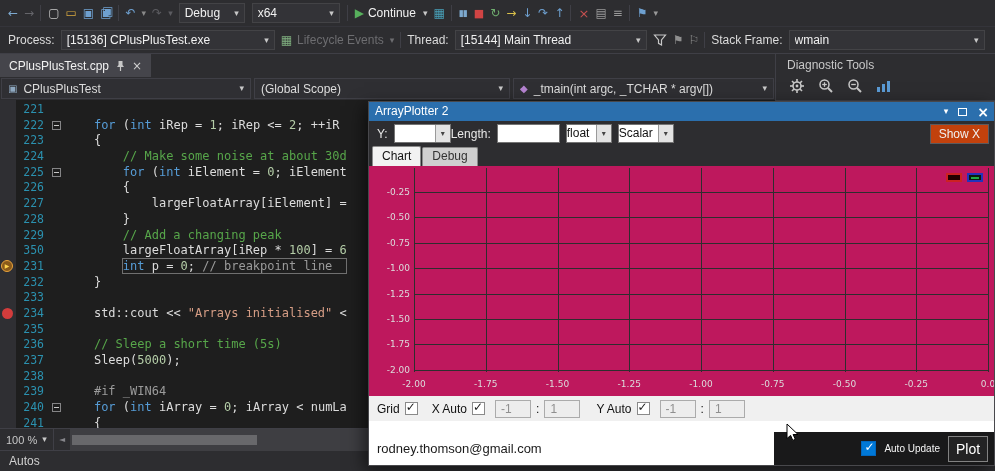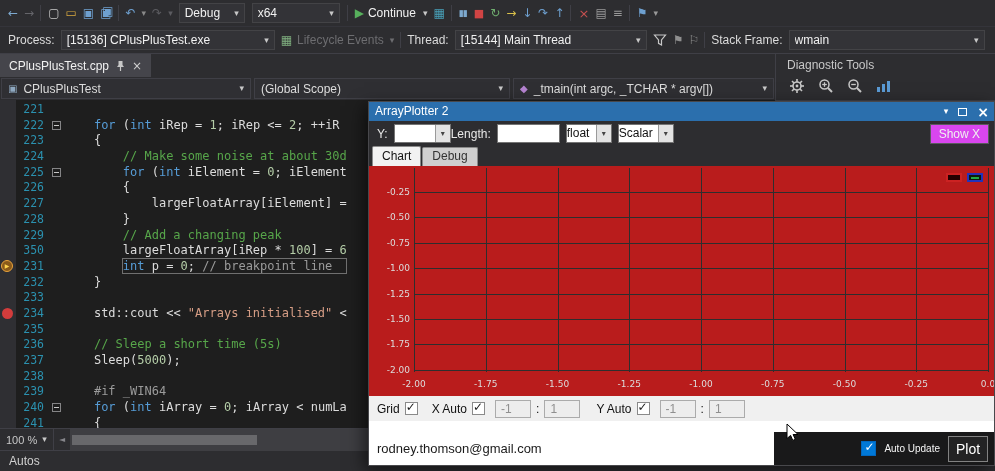--- a/index.html
+++ b/index.html
@@ -83,26 +83,26 @@
   .maxbox{width:9px;height:8px;border:1px solid #fff}
   .closex{font-size:14px;font-weight:bold}
   .pl-toolbar{position:absolute;left:0;top:19px;right:0;height:25px;background:#2d2d30;
               display:flex;align-items:center;color:#e8e8e8}
   .pl-lab{flex:none}
   .win-combo{height:19px;background:#fff;border:1px solid #747474;display:flex;align-items:stretch;color:#111;flex:none}
   .win-combo .txt{flex:1;padding-left:0;line-height:17px;overflow:hidden}
   .win-combo .btn{width:15px;background:#e3e3e3;border-left:1px solid #9a9a9a;display:flex;align-items:center;
                   justify-content:center;color:#444;font-size:8px;font-family:"DejaVu Sans",sans-serif}
   .win-input{height:19px;background:#fff;border:1px solid #747474;flex:none;color:#111;padding-left:4px;line-height:17px}
-  .showx{height:20px;padding:0 8px;background:#d946ef;border:1px solid #5a5a5e;color:#f0f0f0;line-height:18px;flex:none}
+  .showx{height:20px;padding:0 8px;background:#c2410c;border:1px solid #5a5a5e;color:#f0f0f0;line-height:18px;flex:none}
   .pl-tabs{position:absolute;left:0;top:44px;right:0;height:20px;background:#2d2d30;display:flex;align-items:flex-end;padding-left:3px}
   .pl-tab{height:19px;line-height:17px;padding:0 9px;border:1px solid #8a8a8a;border-bottom:none;border-radius:2px 2px 0 0}
   .pl-tab.active{background:#f2f2f2;color:#111;height:20px;line-height:19px}
   .pl-tab.inactive{background:#cfcfcf;color:#333;margin-left:1px}
-  .pl-chart{position:absolute;left:0;top:64px;right:0;height:230px;background:#b91c1c}
+  .pl-chart{position:absolute;left:0;top:64px;right:0;height:230px;background:#be185d}
   #plot-area{position:absolute;left:45px;top:2px;right:6px;bottom:24px}
   .hgrid{position:absolute;left:0;right:0;height:1px;background:#2e2e2e}
   .vgrid{position:absolute;top:0;bottom:0;width:1px;background:#2e2e2e}
   .ylab{position:absolute;left:-42px;width:38px;text-align:right;font-size:9px;color:#dcdcdc;font-family:"DejaVu Sans",sans-serif}
   .xlab{position:absolute;bottom:-17px;width:40px;text-align:center;font-size:9px;color:#dcdcdc;font-family:"DejaVu Sans",sans-serif}
   .legend{position:absolute;top:5px;right:5px;display:flex;gap:5px}
   .swatch{width:16px;height:9px;border-width:2px;border-style:solid;position:relative}
   .swatch i{position:absolute;left:2px;top:2px;right:2px;height:2px}
   .pl-controls{position:absolute;left:0;top:294px;right:0;height:25px;background:#f0f0f0;
                display:flex;align-items:center;color:#111}

